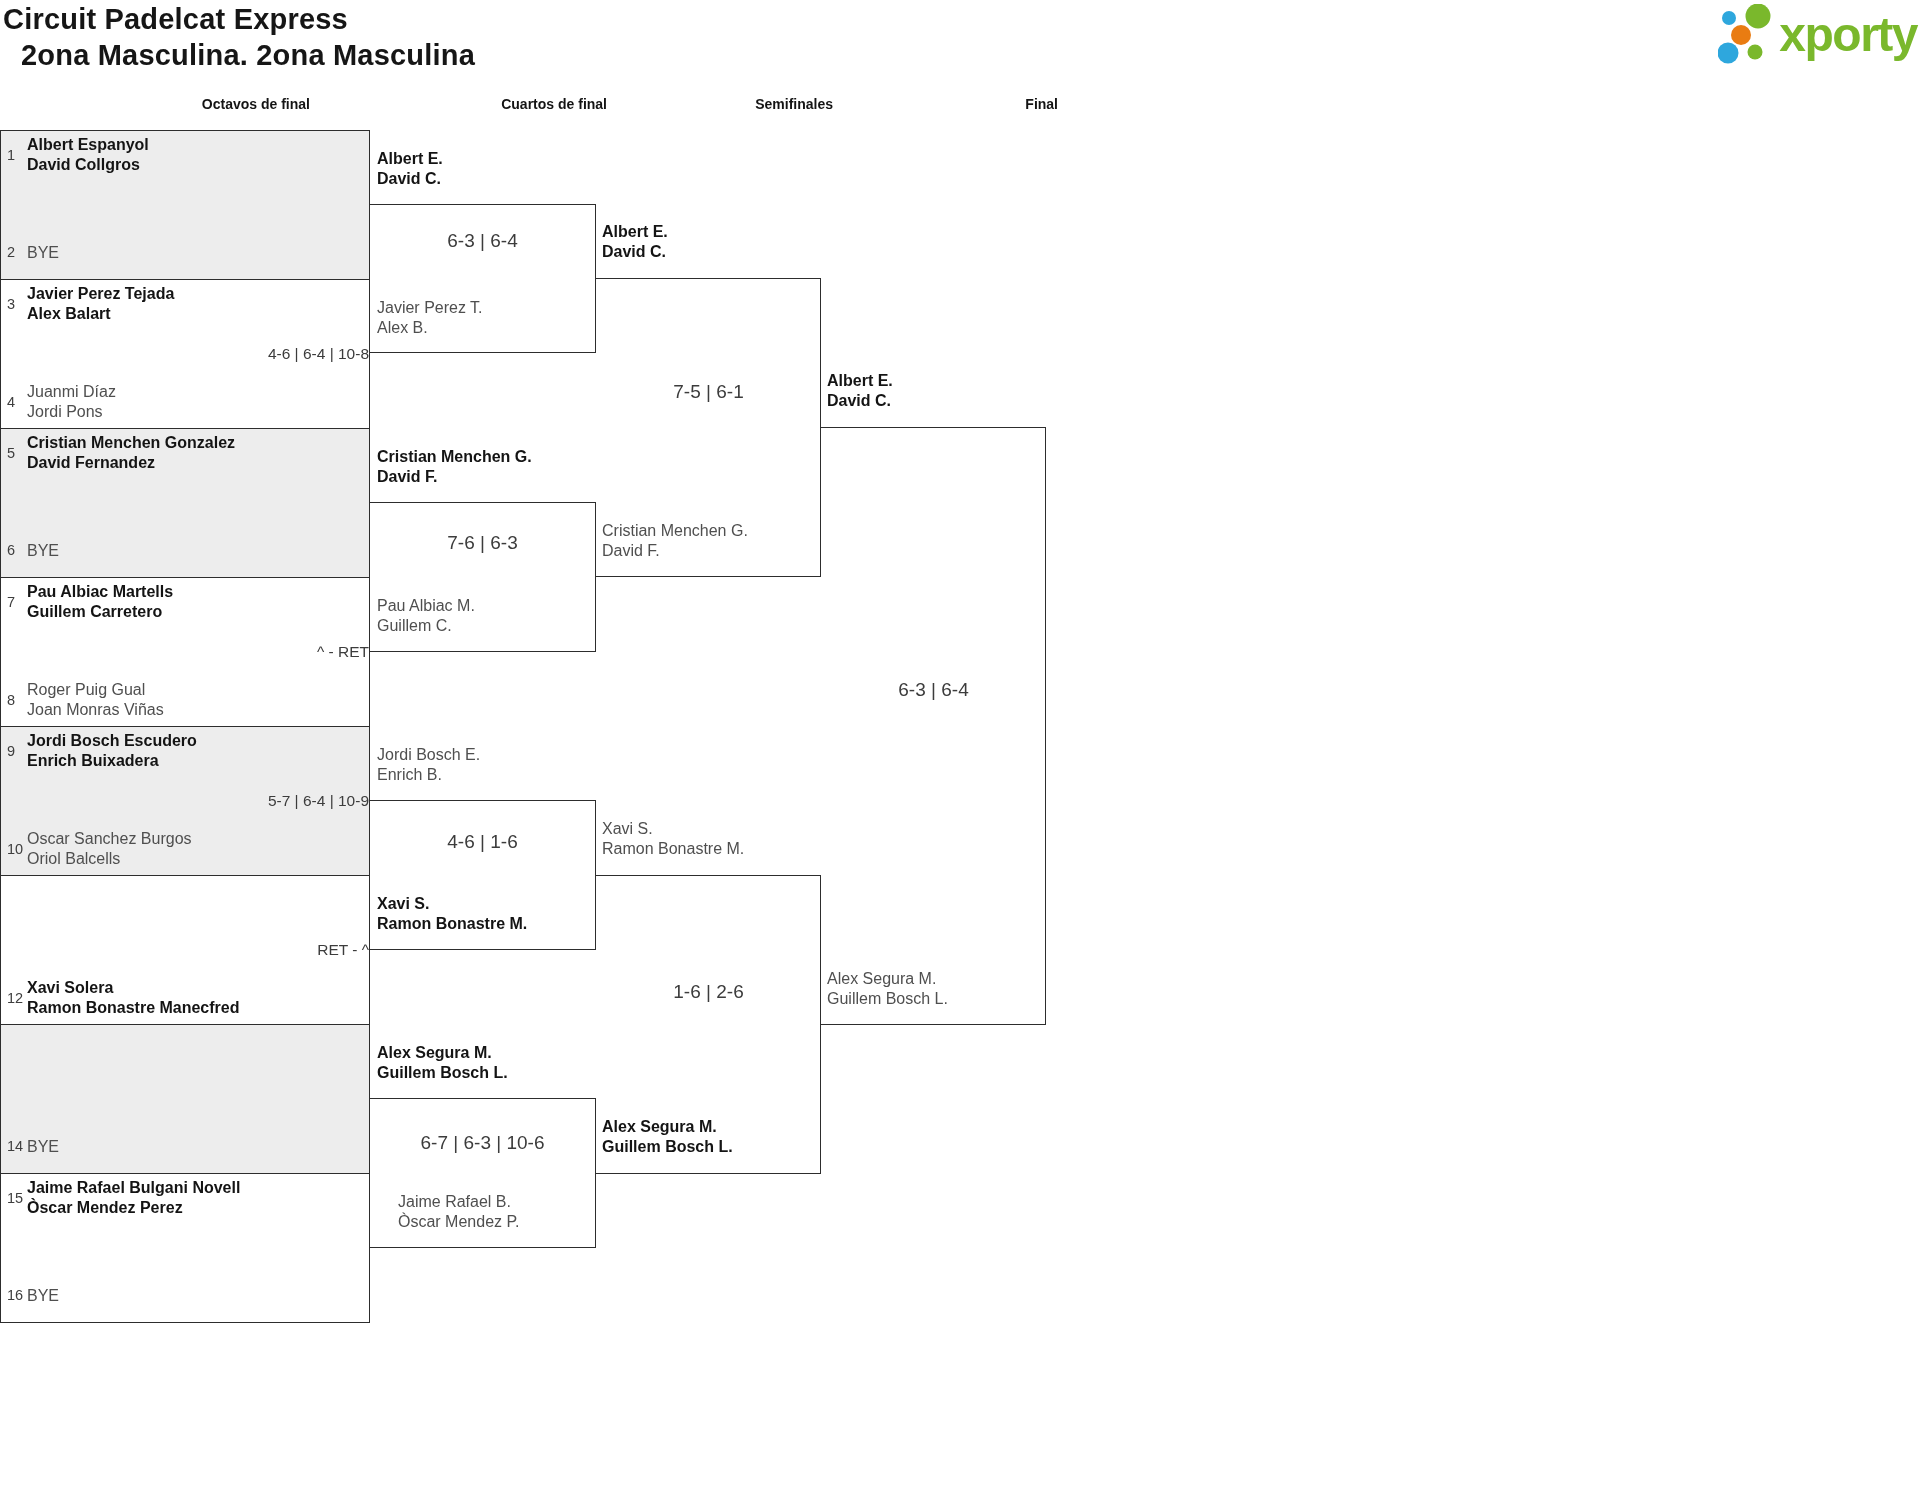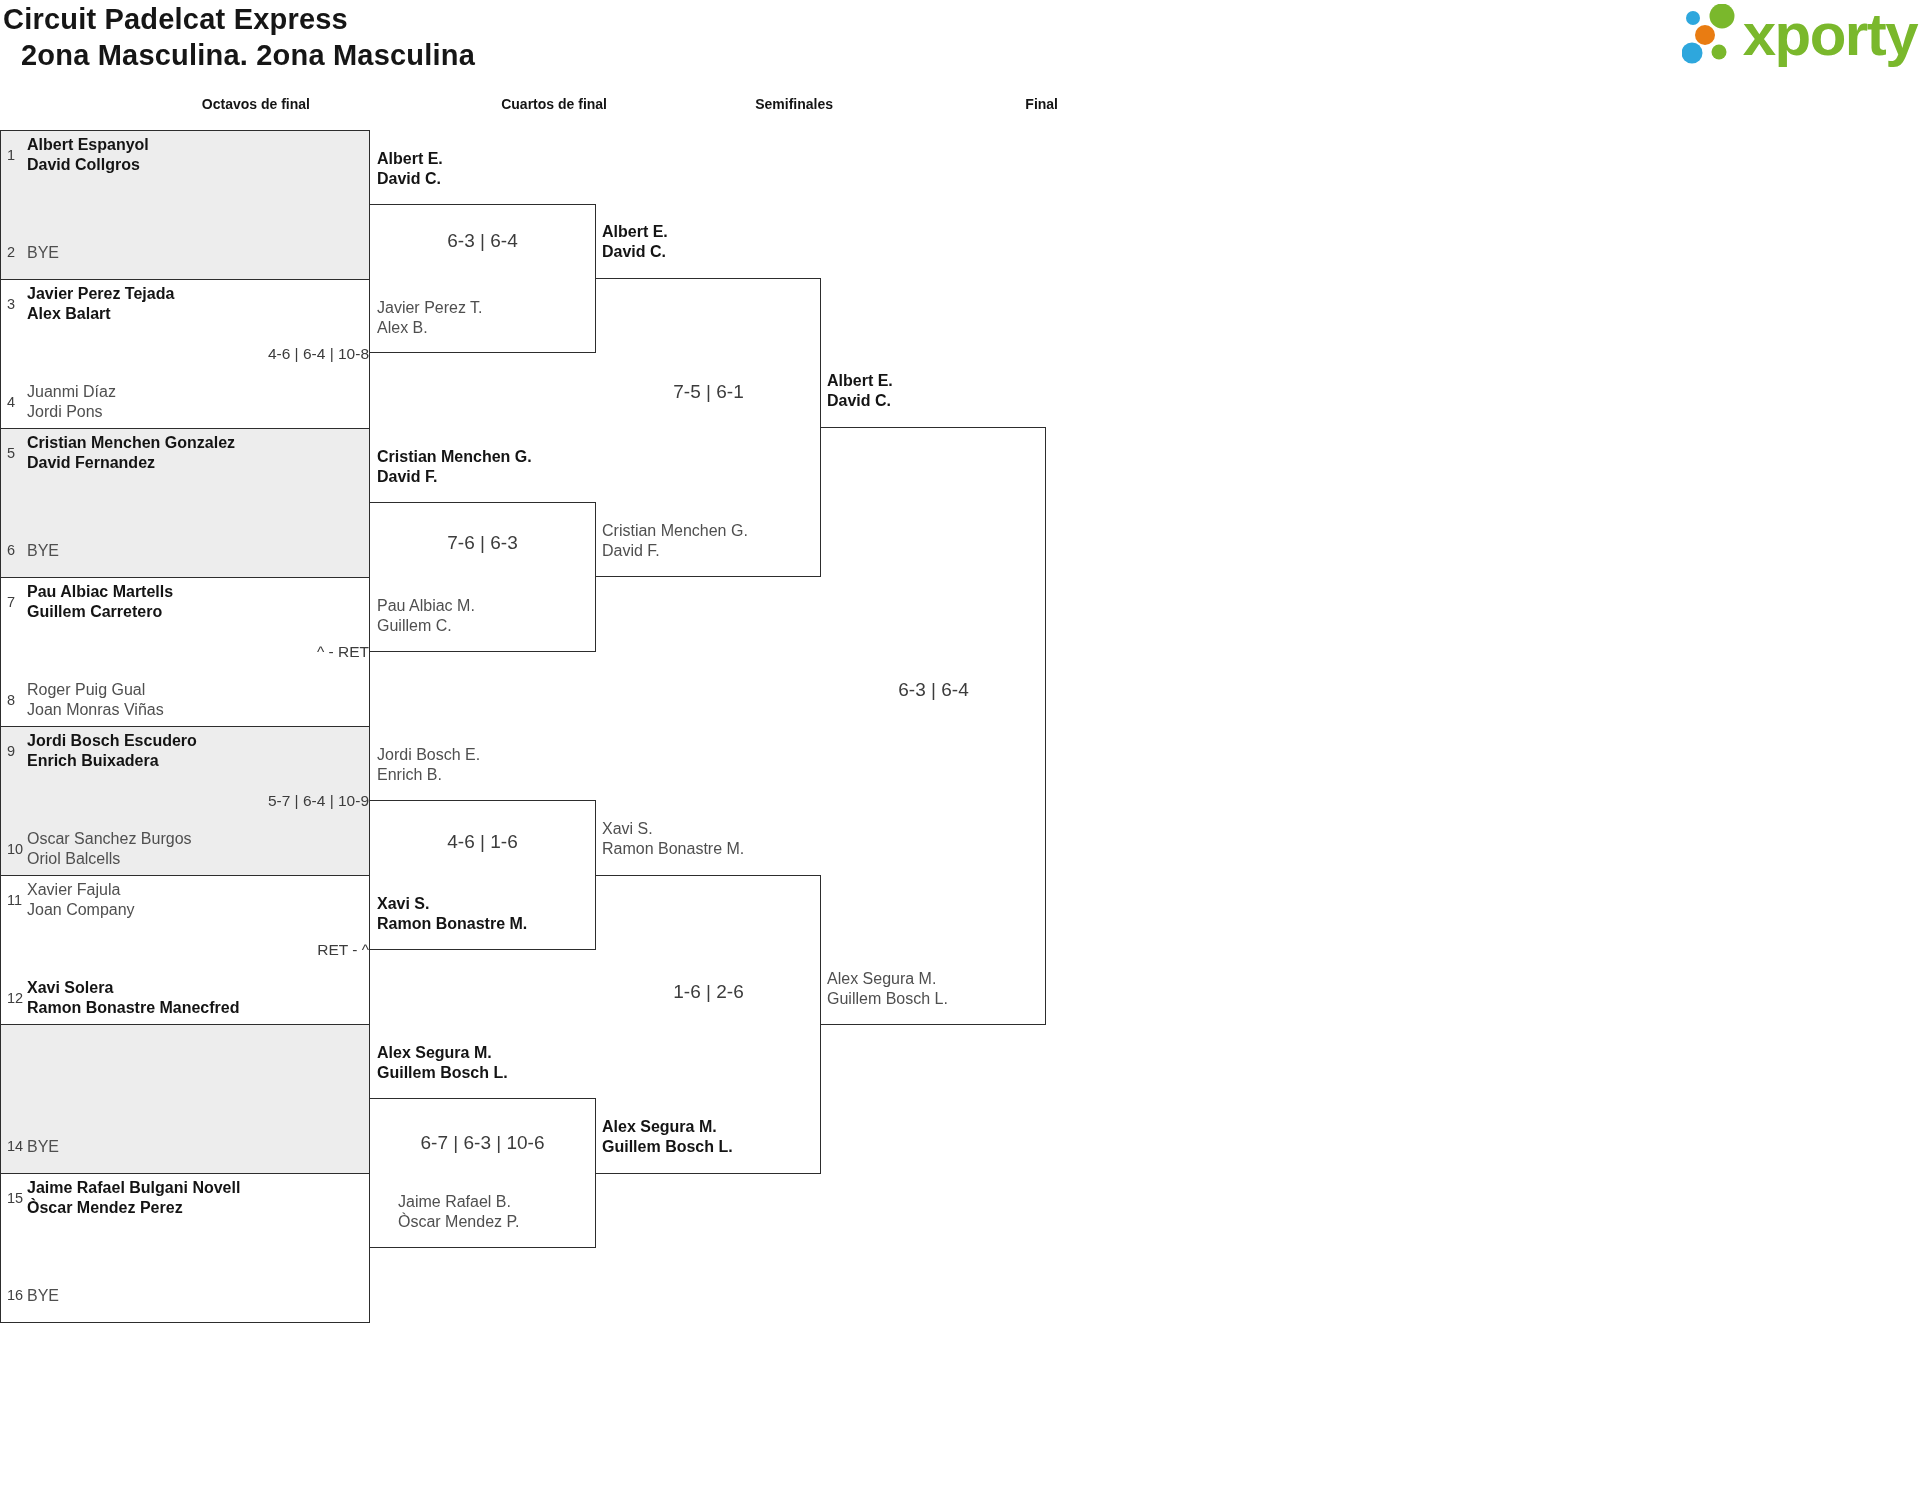--- a/index.html
+++ b/index.html
@@ -2,21 +2,21 @@
 <html><head>
 <meta charset="utf-8">
 <style>
   html,body{margin:0;padding:0;background:#fff;}
   .page{position:relative;width:1920px;height:1492px;background:#fff;overflow:hidden;
         font-family:"Liberation Sans","DejaVu Sans",sans-serif;color:#1c1c1c;}
   
   .title{position:absolute;left:3px;top:1px;font-size:29px;line-height:36px;font-weight:700;color:#161616;letter-spacing:.2px;}
   .subtitle{position:absolute;left:21px;top:37px;font-size:29px;line-height:36px;font-weight:700;color:#161616;letter-spacing:.2px;}
   .logo{position:absolute;top:4px;right:3px;display:flex;align-items:center;}
-  .logo-text{font-size:60px;font-weight:700;color:#7ab82c;letter-spacing:-1.5px;margin-left:5px;line-height:1;}
+  .logo-text{font-size:48px;font-weight:700;color:#7ab82c;letter-spacing:-1.5px;margin-left:5px;line-height:1;}
   
   .round-h{position:absolute;top:96px;width:250px;text-align:right;font-size:14px;font-weight:700;color:#141414;}
   
   .obox{position:absolute;left:0;width:370px;height:150px;border:1px solid #2d2d2d;box-sizing:border-box;background:#fff;}
   .obox.shade{background:#ededed;}
   .team{position:absolute;left:6px;right:4px;display:flex;align-items:center;}
   .team.top{top:4px;}
   .team.bot{bottom:7px;}
   .team.bot.bye{bottom:17px;}
   .seed{flex:none;width:20px;font-size:14.5px;color:#3e3e3e;}
@@ -139,27 +139,20 @@
     <div class="team bot">
       <span class="seed">10</span>
       <div class="names">
         <div>Oscar Sanchez Burgos</div>
           <div>Oriol Balcells</div>
       </div>
     </div>
   </div>
 
   <div class="obox" style="top:875px">
-    <div class="team top">
-      <span class="seed">11</span>
-      <div class="names">
-        <div>Xavier Fajula</div>
-          <div>Joan Company</div>
-      </div>
-    </div>
     <div class="ms">RET - ^</div>
     <div class="team bot">
       <span class="seed">12</span>
       <div class="names w">
         <div>Xavi Solera</div>
           <div>Ramon Bonastre Manecfred</div>
       </div>
     </div>
   </div>
 

